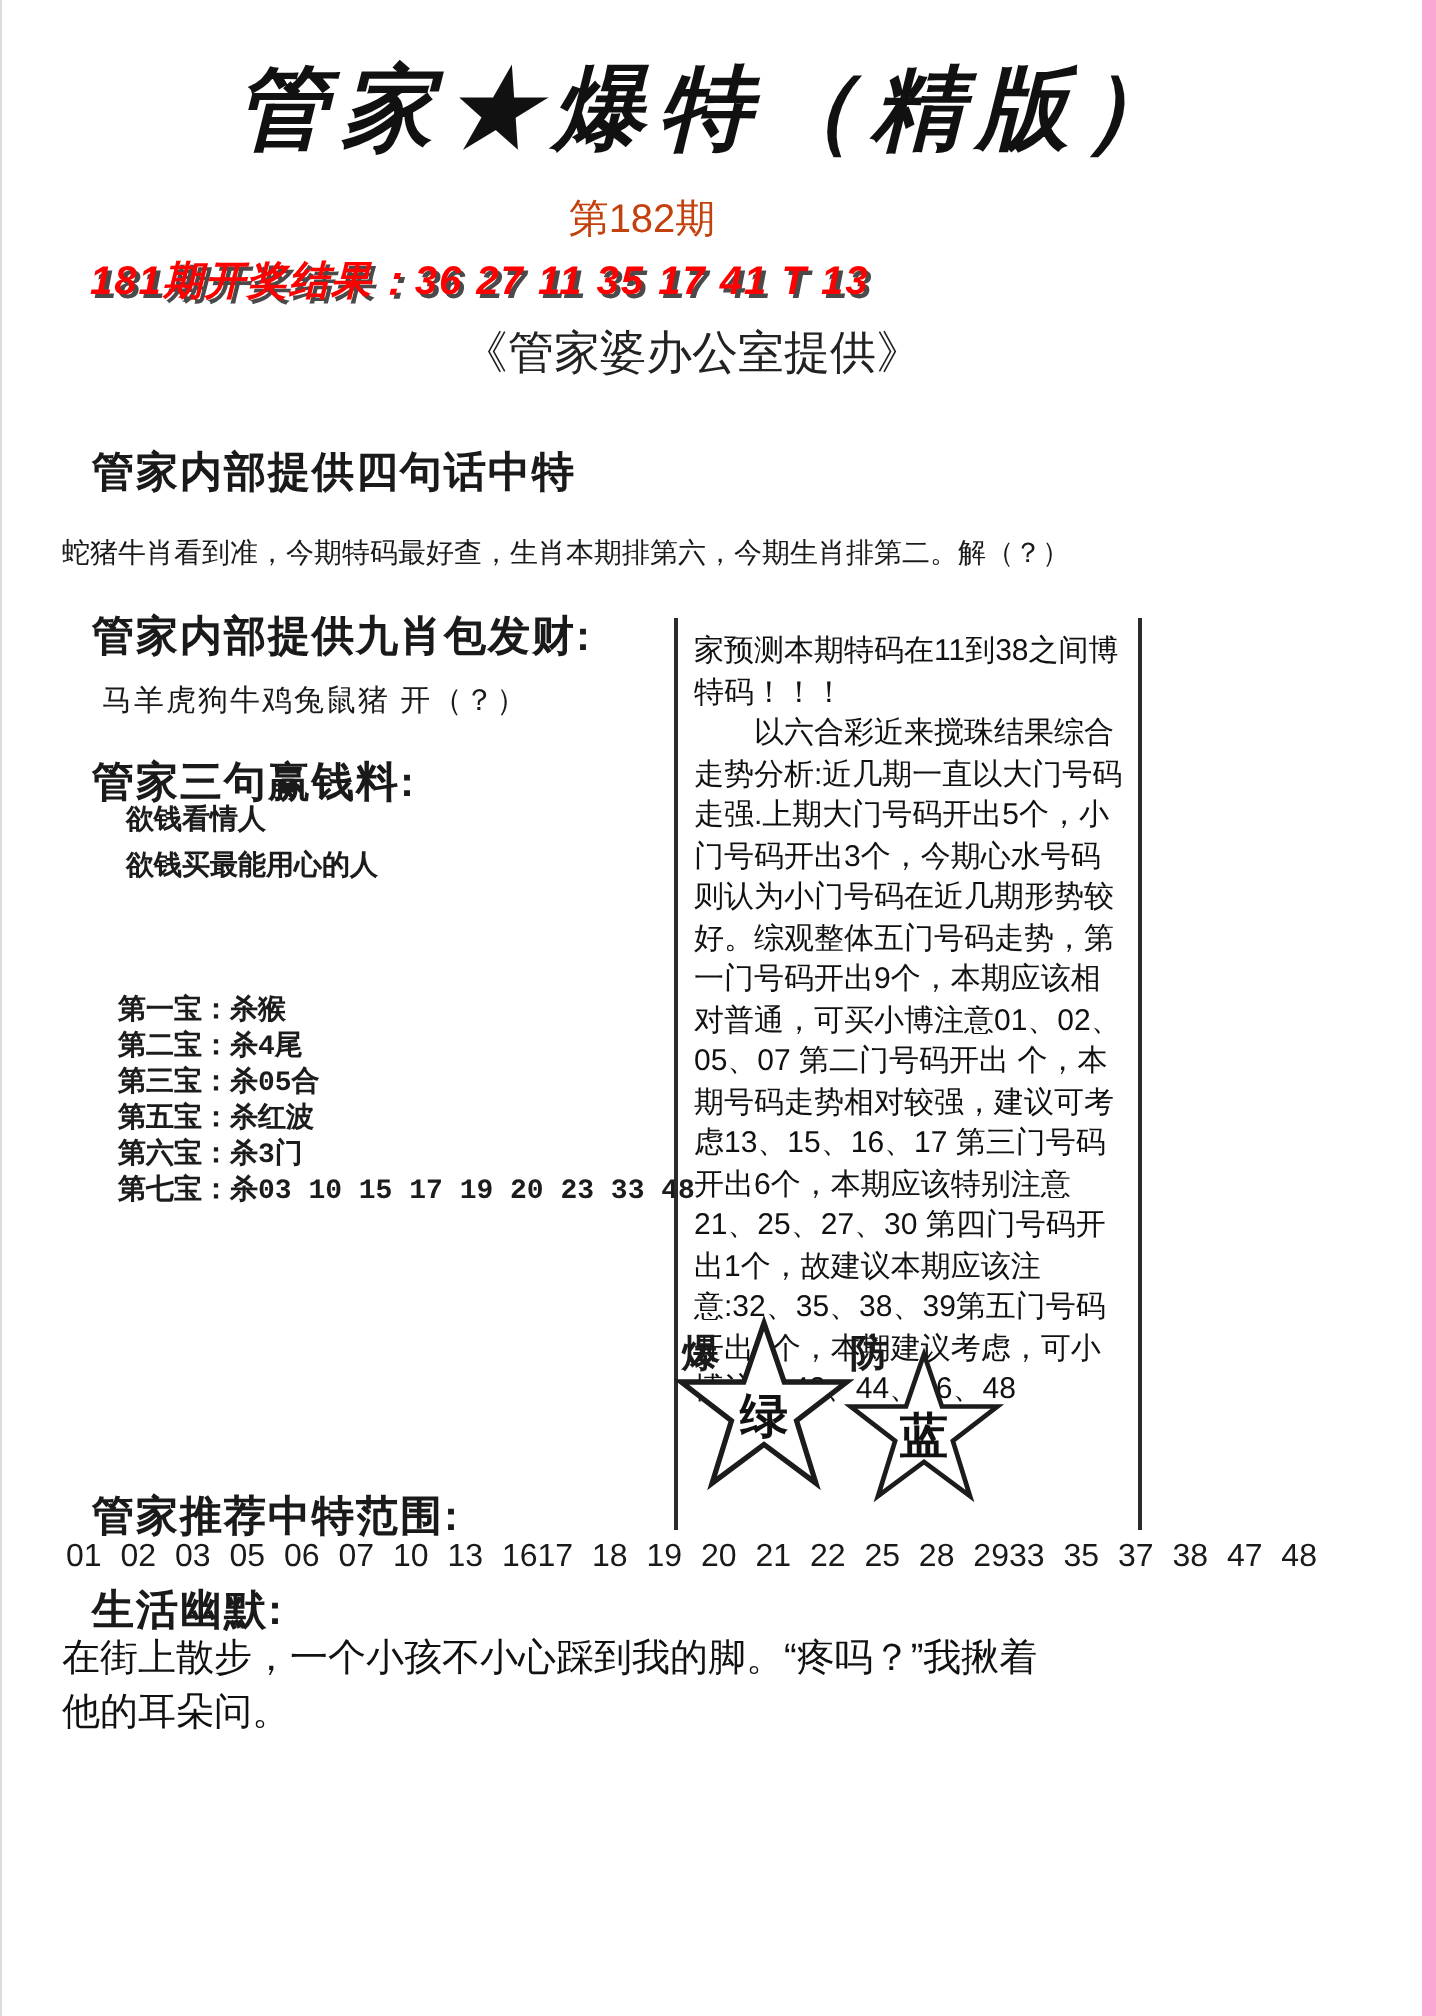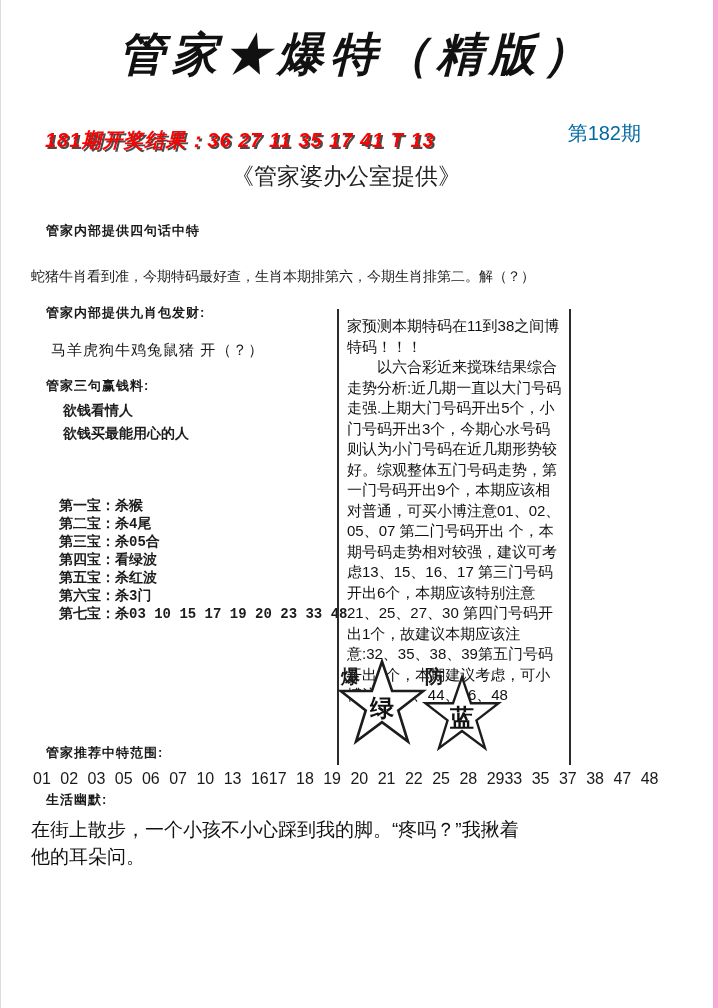--- a/index.html
+++ b/index.html
@@ -1,34 +1,34 @@
 <!DOCTYPE html>
 <html><head>
 <meta charset="utf-8">
 <style>
   html,body{margin:0;padding:0;}
   body{
     width:718px;height:1008px;background:#ffffff;position:relative;
     font-family:"Liberation Sans", sans-serif;color:#1c1c1c;overflow:hidden;
   }
   .page{position:absolute;left:0;top:0;width:718px;height:1008px;
-    border-left:1px solid #dcdcdc;border-right:5px solid #f9a8d4;box-sizing:border-box;}
+    border-left:1px solid #dcdcdc;border-right:7px solid #f9a8d4;box-sizing:border-box;}
   .abs{position:absolute;white-space:nowrap;}
   .title{
     left:0;top:24px;width:100%;text-align:center;
     font-family:"Liberation Serif", serif;
     font-size:46px;font-weight:900;font-style:italic;letter-spacing:7px;color:#111;
   }
-  .issue{left:0;top:120px;width:640px;text-align:right;font-size:20px;color:#0369a1;}
+  .issue{left:0;top:96px;width:640px;text-align:center;font-size:20px;color:#c2410c;}
   .result{
     left:44px;top:127px;font-size:20px;font-weight:bold;color:#ff0000;
     text-shadow:2px 2px 0 #4a4a4a;letter-spacing:1px;font-style:italic;
   }
   .provider{left:230px;top:161px;font-size:23px;color:#222;}
-  .hdr{font-size:13px;font-weight:bold;color:#1a1a1a;letter-spacing:1px;}
+  .hdr{font-size:21px;font-weight:bold;color:#1a1a1a;letter-spacing:1px;}
   .body-text{font-size:14px;color:#1a1a1a;}
   .lines{position:absolute;}
   .lines div{white-space:nowrap;font-family:Liberation Mono, monospace;}
   .three-lines{left:62px;top:400px;font-size:14px;line-height:23px;font-weight:600;}
   .seven-lines{left:58px;top:497px;font-size:14px;line-height:18px;font-weight:600;}
   .poem-lines{left:50px;top:667px;font-size:14px;line-height:16px;font-weight:600;}
   .range-numbers{left:32px;top:770px;font-size:16px;word-spacing:5px;color:#1a1a1a;}
   .humor-text{left:30px;top:816px;width:500px;font-size:19px;line-height:27px;
     white-space:normal;color:#111;}
   .abox{
@@ -66,21 +66,20 @@
   <div class="abs body-text" style="left:50px;top:341px;font-size:15px;letter-spacing:1px;">马羊虎狗牛鸡兔鼠猪 开（？）</div>
   <div class="lines three-lines">
     <div>欲钱看情人</div>
     <div>欲钱买最能用心的人</div>
   </div>
 
   <div class="lines seven-lines">
     <div>第一宝：杀猴</div>
     <div>第二宝：杀4尾</div>
     <div>第三宝：杀05合</div>
-    <div>第四宝：看绿波</div>
     <div>第五宝：杀红波</div>
     <div>第六宝：杀3门</div>
     <div>第七宝：杀03 10 15 17 19 20 23 33 48</div>
   </div>
 
 
   <div class="abs hdr" style="left:45px;top:744px;">管家推荐中特范围:</div>
   <div class="abs range-numbers">01 02 03 05 06 07 10 13 1617 18 19 20 21 22 25 28 2933 35 37 38 47 48</div>
 
   <div class="abs hdr" style="left:45px;top:791px;">生活幽默:</div>

